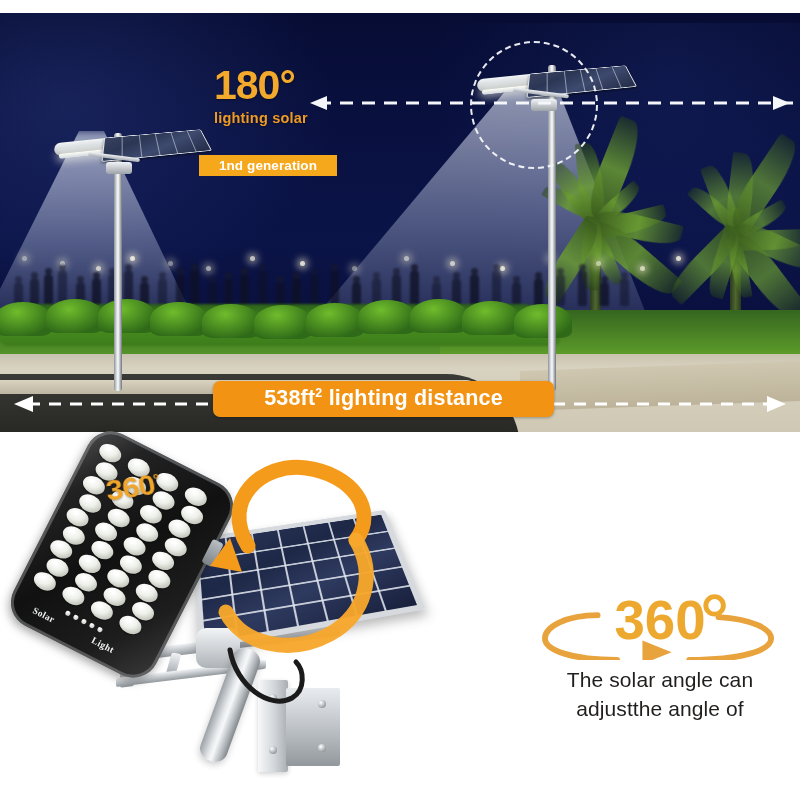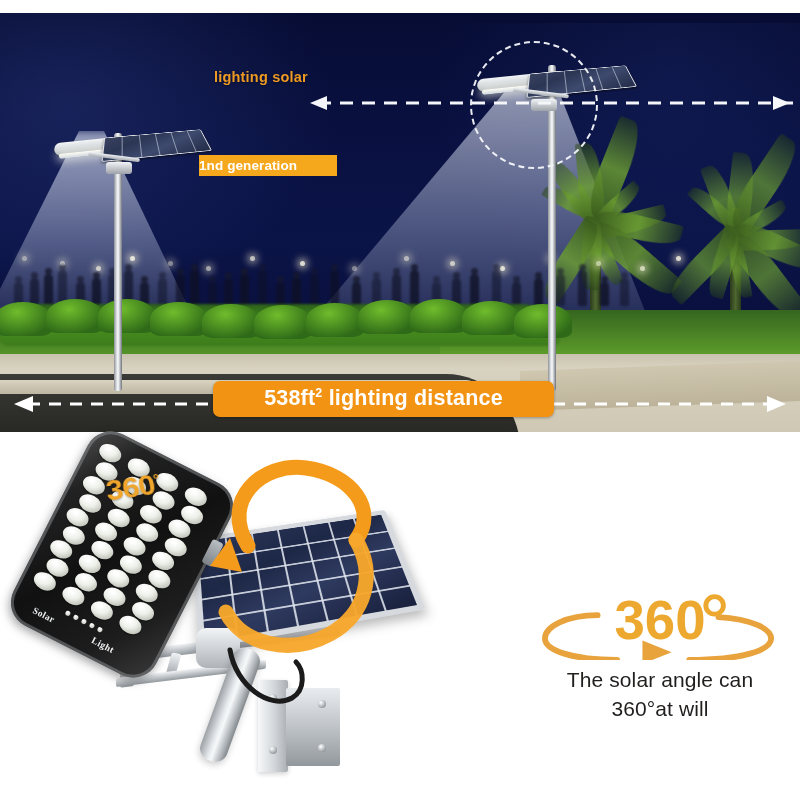--- a/index.html
+++ b/index.html
@@ -163,21 +163,21 @@
   }
   #angle-caption {
     margin-top:4px; font-size:14.5px; font-weight:bold; color:#ef9a23;
     letter-spacing:.2px; text-shadow:0 1px 2px rgba(0,0,0,.4);
   }
 
   
   #upgrade-badge { position:absolute; left:199px; top:142px; width:138px; }
   #badge-gen {
     background:#f6a81d; color:#ffffff; font-size:13.5px; font-weight:bold;
-    padding:3px 0 3px; letter-spacing:.1px;
+    text-align:center; padding:3px 0 3px; letter-spacing:.1px;
   }
   #badge-upgrade {
     background:#e81227; color:#ffffff; font-size:21px; font-weight:bold;
     text-align:center; padding:2px 0 5px; letter-spacing:.2px;
   }
 
   
   #distance-pill {
     position:absolute; left:213px; top:368px; width:341px; height:36px;
     background:#f29313; border-radius:7px;
@@ -443,20 +443,21 @@
 
     <div id="dash-circle"></div>
 
     <svg id="axis-arrow" viewBox="0 0 800 24">
       <line x1="318" y1="12" x2="800" y2="12" stroke="#f4f6f9" stroke-width="3.2" stroke-dasharray="13 9" stroke-linecap="butt"></line>
       <polygon points="310,12 327,5 327,19" fill="#f4f6f9"></polygon>
       <polygon points="790,12 773,5 773,19" fill="#f4f6f9"></polygon>
     </svg>
 
     <div id="angle-label">
+      <div id="angle-value">180°</div>
       <div id="angle-caption">lighting solar</div>
     </div>
 
     <div id="upgrade-badge">
       <div id="badge-gen">1nd generation</div>
     </div>
 
     <svg id="distance-arrow" viewBox="0 0 800 22">
       <line x1="28" y1="11" x2="772" y2="11" stroke="#ffffff" stroke-width="3" stroke-dasharray="12 9" stroke-linecap="butt"></line>
       <polygon points="14,11 33,3 33,19" fill="#ffffff"></polygon>
@@ -574,17 +575,17 @@
         <svg viewBox="0 0 280 80" width="280" height="78">
           <path d="M76,34 C44,34 22,46 22,58 C22,70 50,80 96,80" fill="none" stroke="#e8a33d" stroke-width="6" stroke-linecap="round"></path>
           <path d="M200,36 C234,38 254,48 254,58 C254,70 224,80 170,80" fill="none" stroke="#e8a33d" stroke-width="6" stroke-linecap="round"></path>
           <polygon points="152,72 122,60 122,84" fill="#e8a33d"></polygon>
           <text x="140" y="58" text-anchor="middle" font-family="Liberation Sans, sans-serif" font-size="56" font-weight="bold" fill="#eda92f">360</text>
           <circle cx="196" cy="24" r="9" fill="none" stroke="#eda92f" stroke-width="5"></circle>
         </svg>
       </div>
       <div id="caption-360">
         <div>The solar angle can</div>
-        <div>360°at will</div>
+        <div>adjustthe angle of</div>
       </div>
     </div>
   </div>
 </div>
 
 </body></html>

